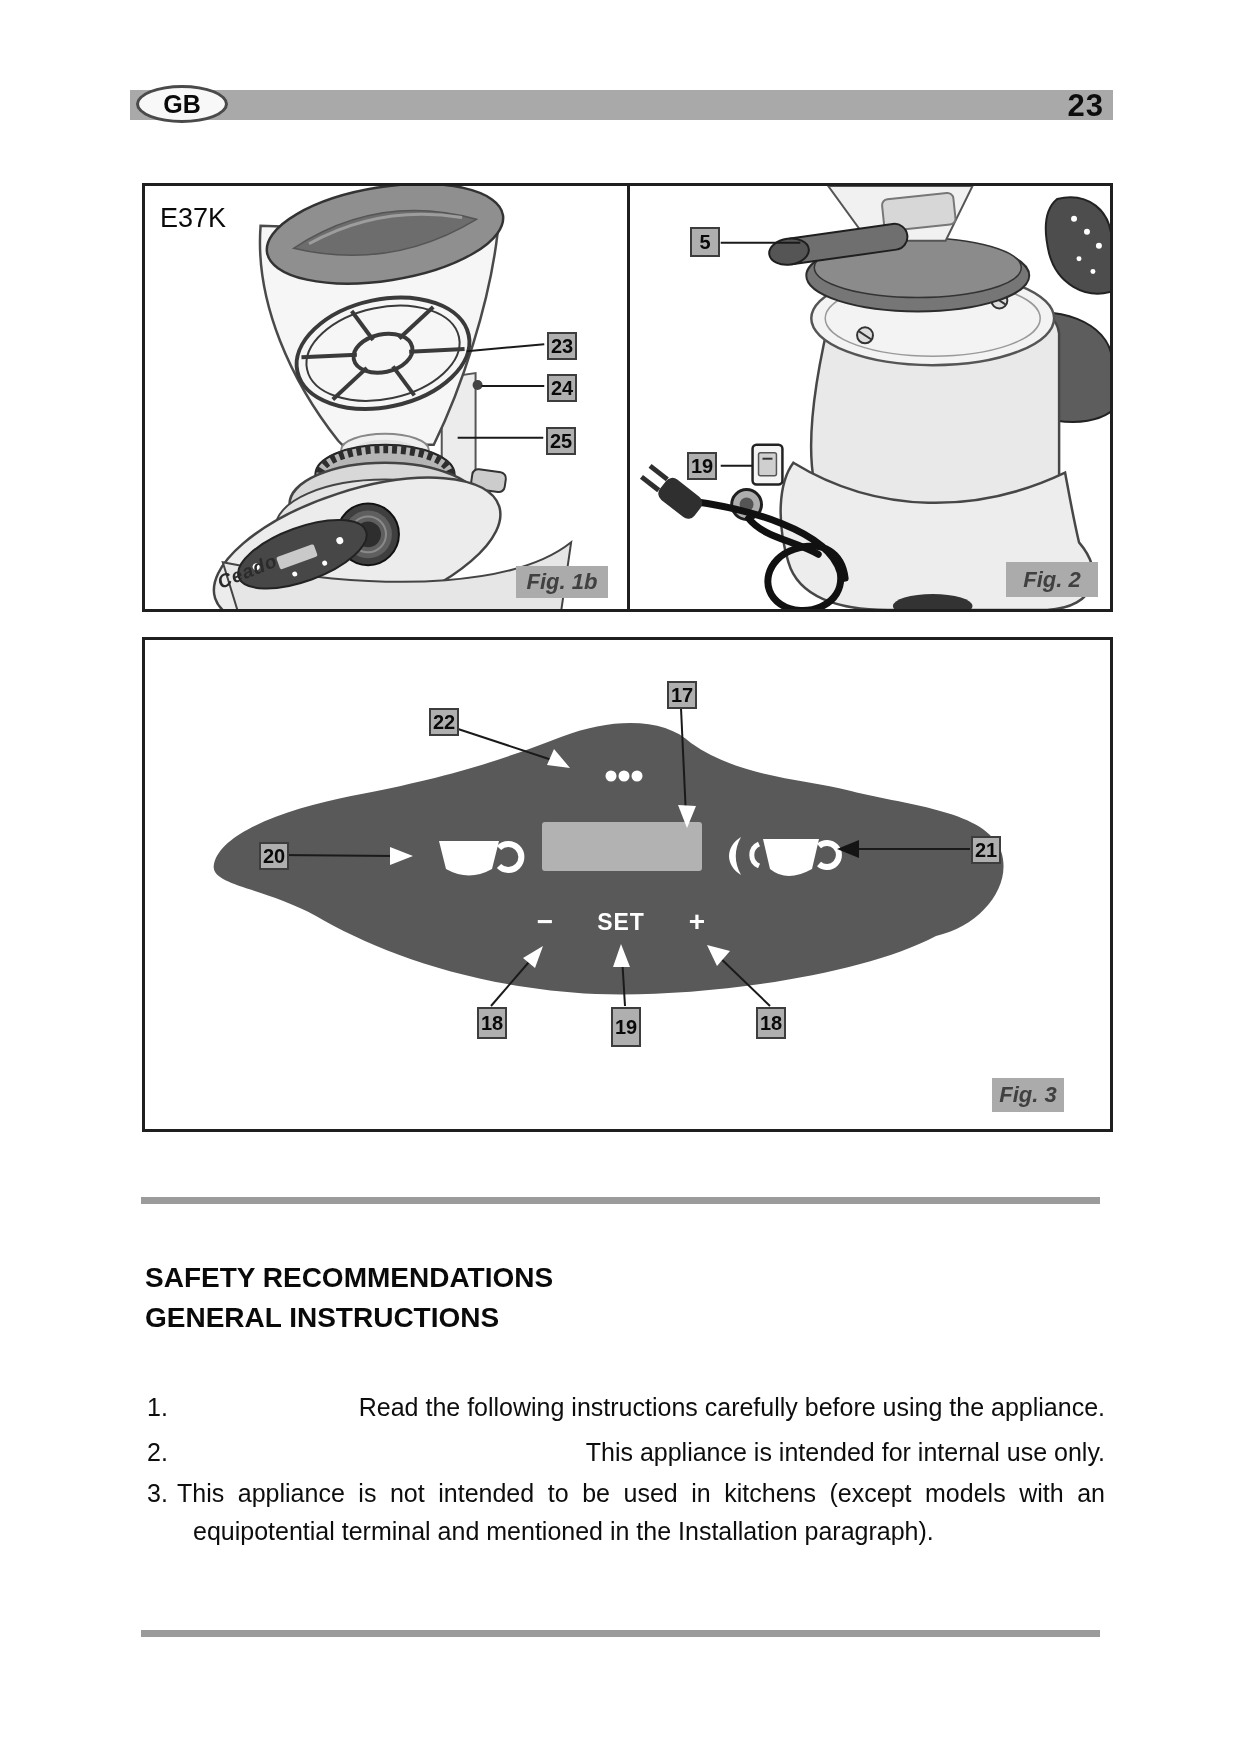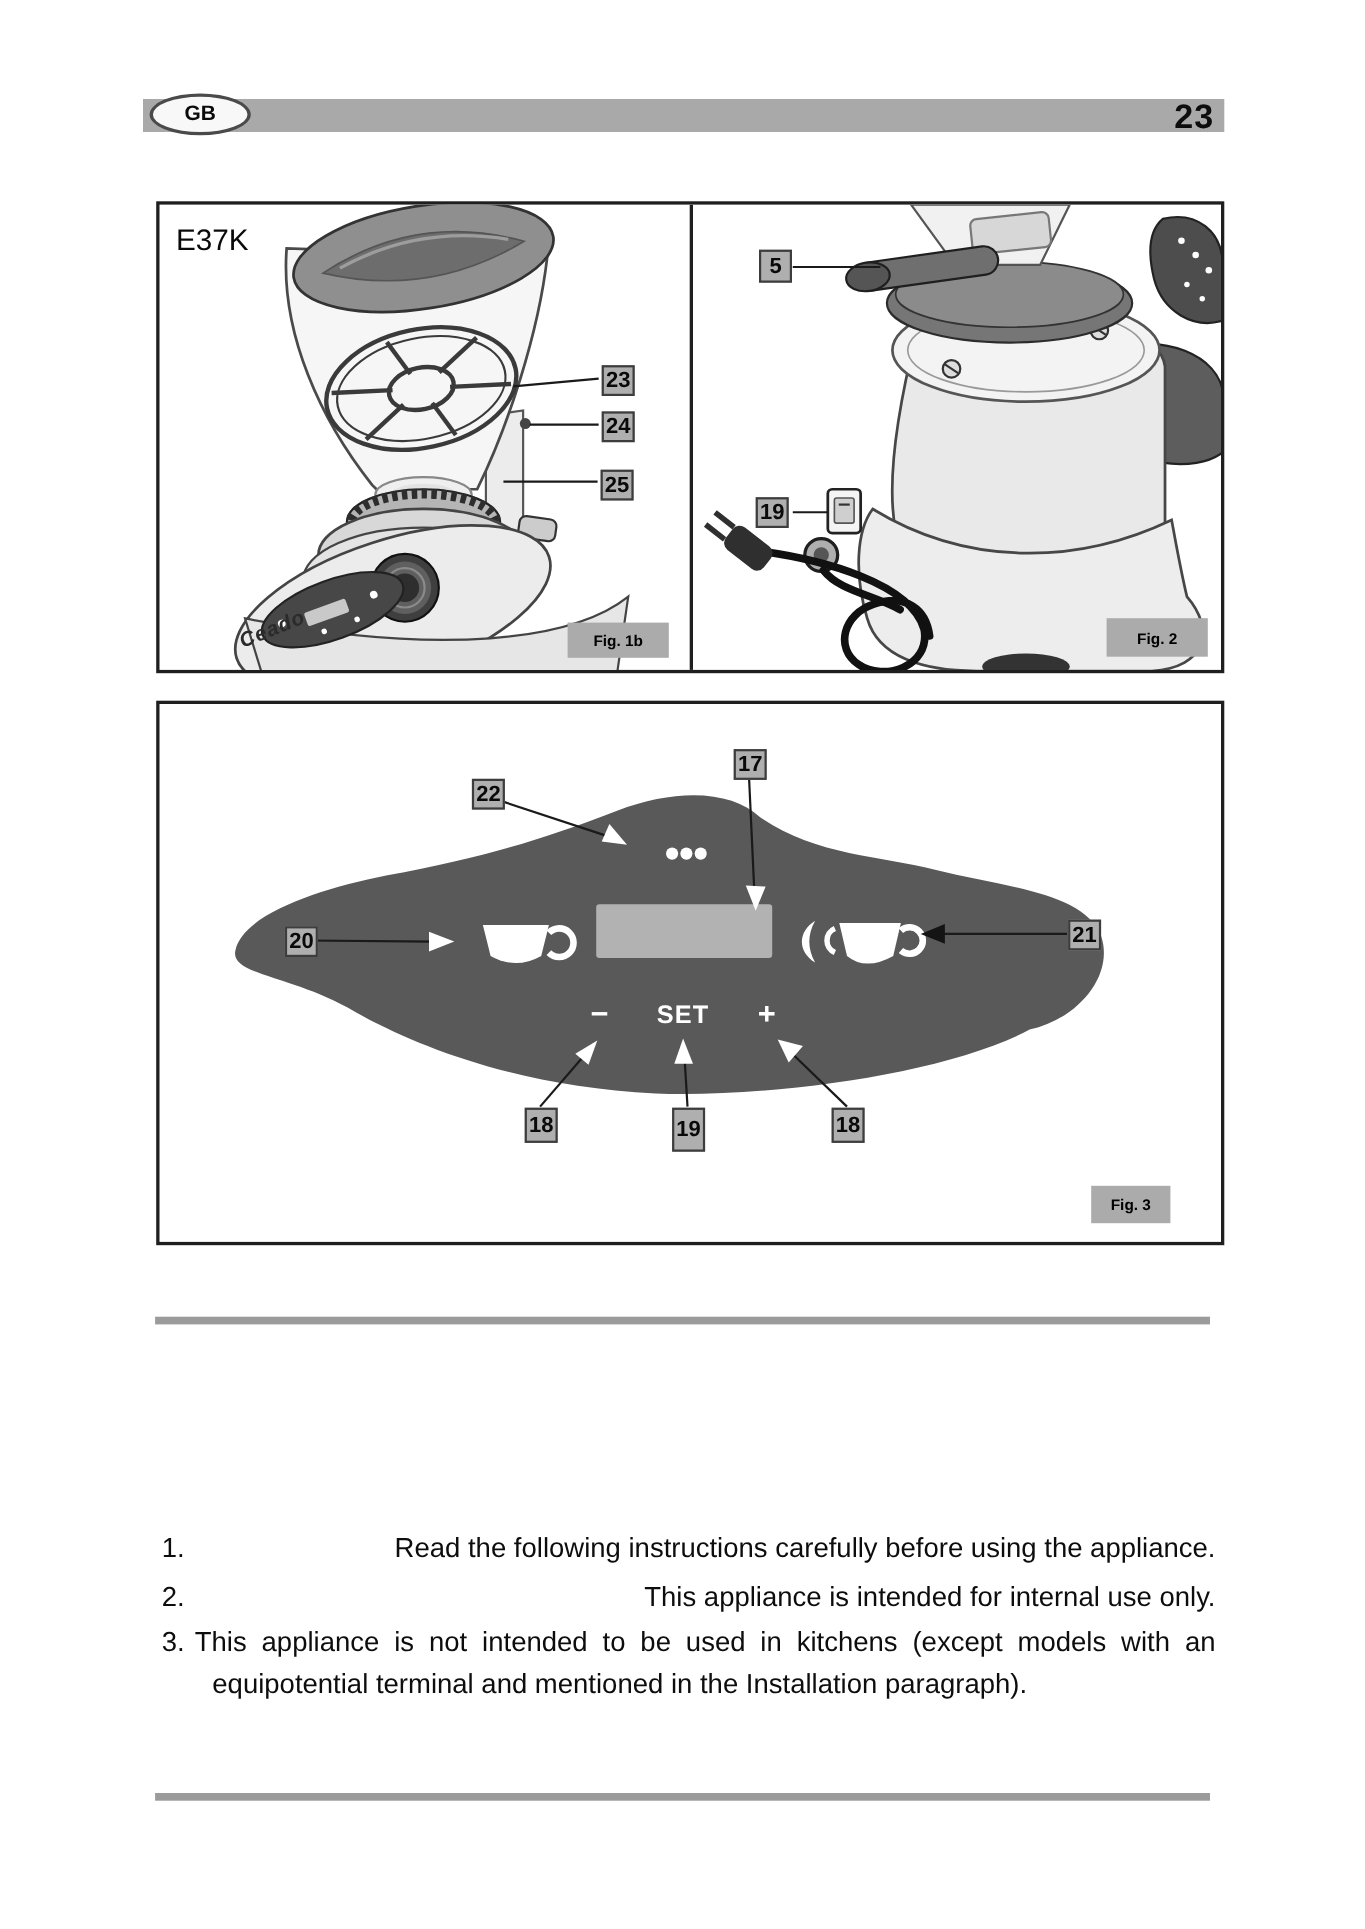--- a/index.html
+++ b/index.html
@@ -4,37 +4,37 @@
 <style>
   html,body{margin:0;padding:0;background:#e9e9e9;}
   #page{position:relative;width:1241px;height:1754px;background:#ffffff;
         font-family:"Liberation Sans","DejaVu Sans",sans-serif;color:#111;overflow:hidden;}
   .abs{position:absolute;}
 
   
   #header-bar{left:130px;top:90px;width:983px;height:30px;background:#a9a9a9;}
   #gb-badge{left:136px;top:85px;width:92px;height:38px;background:#f8f8f8;border:3px solid #4a4a4a;
             border-radius:50%;box-sizing:border-box;display:flex;align-items:center;justify-content:center;
-            font-weight:bold;font-size:19px;color:#0a0a0a;}
+            font-weight:bold;font-size:25px;color:#0a0a0a;}
   #page-number{left:1018px;top:91px;width:86px;height:30px;text-align:right;font-weight:bold;
                font-size:31px;line-height:30px;letter-spacing:1px;color:#0d0d0d;}
 
   
   .panel{border:3px solid #1f1f1f;box-sizing:border-box;background:#fff;overflow:hidden;}
   #row1{left:142px;top:183px;width:971px;height:429px;}
   #row1-divider{left:482px;top:0;width:3px;height:100%;background:#1f1f1f;}
   #fig3-panel{left:142px;top:637px;width:971px;height:495px;}
 
   
   .callout{width:30px;height:28px;background:#afafaf;border:2px solid #3d3d3d;box-sizing:border-box;
            display:flex;align-items:center;justify-content:center;font-weight:bold;font-size:20px;
            color:#0a0a0a;z-index:6;}
   
   .figcap{background:#ababab;display:flex;align-items:center;justify-content:center;
-          font-weight:bold;font-size:14px;color:#000000;z-index:6;}
+          font-weight:bold;font-size:22px;color:#404040;z-index:6;font-style:italic;}
 
   #model-label{left:160px;top:203px;font-weight:normal;font-size:27px;color:#0a0a0a;z-index:6;}
 
   
   .rule{left:141px;width:959px;height:7px;background:#9b9b9b;}
 
   
   #heading{left:145px;top:1258px;font-weight:bold;font-size:28px;line-height:40px;color:#0a0a0a;}
   .li{left:147px;width:958px;font-size:25px;color:#0d0d0d;line-height:30px;}
   .li .num{position:absolute;left:0;top:0;}
@@ -260,20 +260,24 @@
   <div class="abs callout" style="left:259px;top:842px">20</div>
   <div class="abs callout" style="left:971px;top:836px">21</div>
   <div class="abs callout" style="left:477px;top:1007px;height:32px">18</div>
   <div class="abs callout" style="left:611px;top:1007px;height:40px">19</div>
   <div class="abs callout" style="left:756px;top:1007px;height:32px">18</div>
   <div class="abs figcap" style="left:992px;top:1078px;width:72px;height:34px">Fig. 3</div>
 
   <div class="abs rule" style="top:1197px"></div>
   <div class="abs rule" style="top:1630px"></div>
 
+  <div class="abs" id="heading">
+    <div>SAFETY RECOMMENDATIONS</div>
+    <div>GENERAL INSTRUCTIONS</div>
+  </div>
 
   <div class="abs li" style="top:1392px">
     <span class="num">1.</span>
     <span class="txt">Read the following instructions carefully before using the appliance.</span>
   </div>
   <div class="abs li" style="top:1437px">
     <span class="num">2.</span>
     <span class="txt">This appliance is intended for internal use only.</span>
   </div>
   <div class="abs li" id="li3" style="top:1474px">

